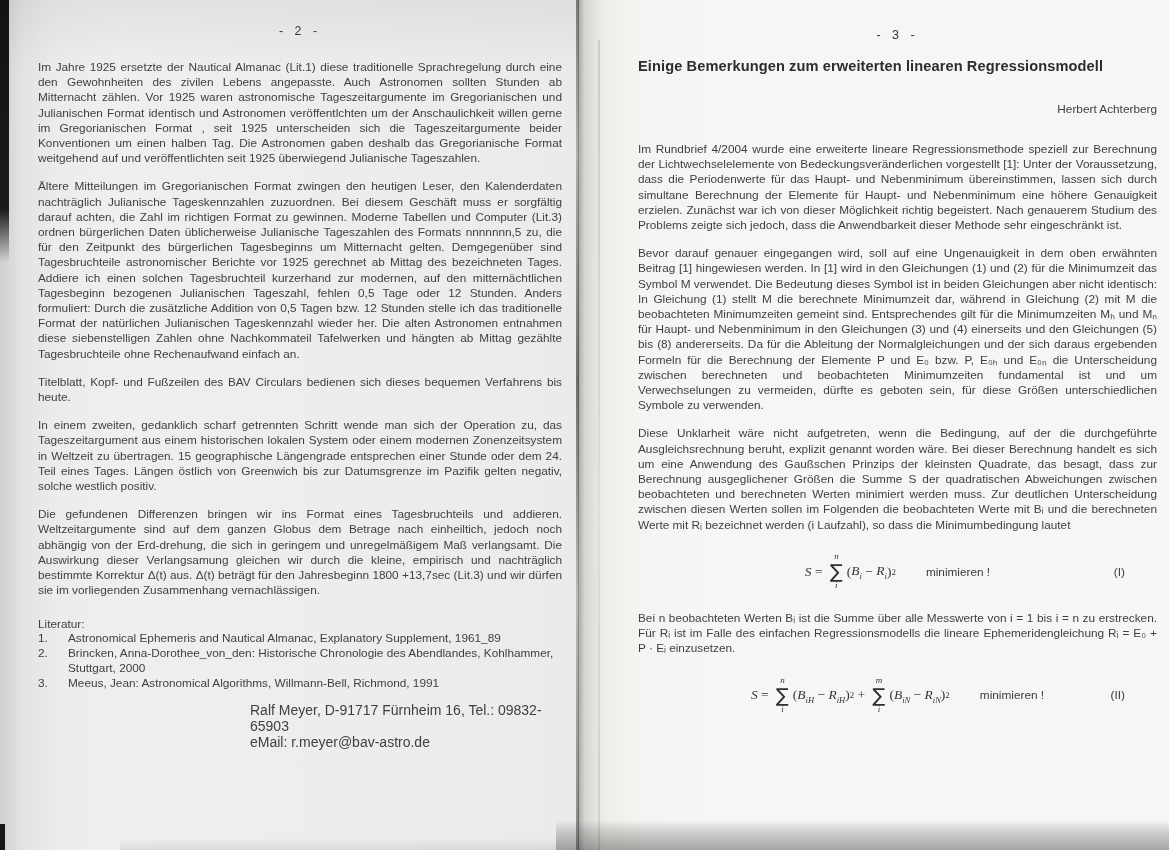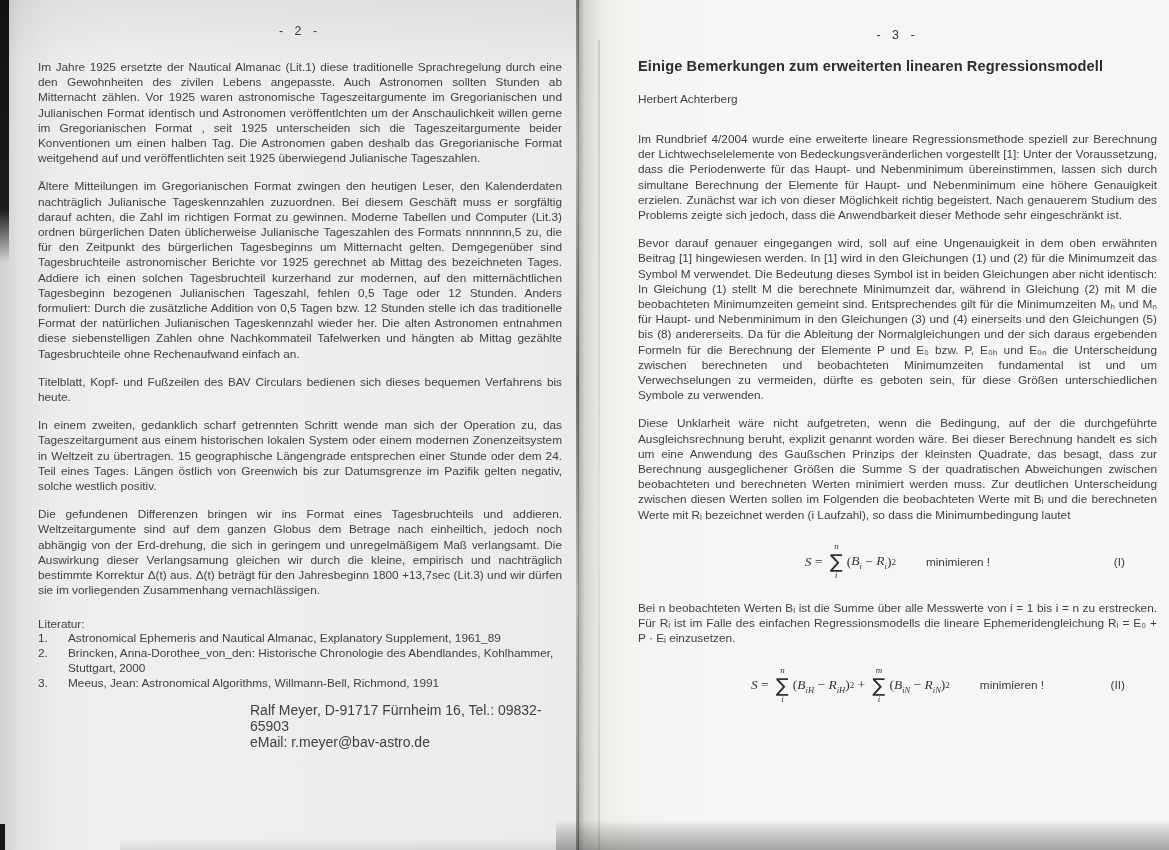--- a/index.html
+++ b/index.html
@@ -64,24 +64,24 @@
     text-align:center;font-size:12.5px;letter-spacing:4px;
     margin:0 0 22px 0;color:#353535;
   }
   .page-right .pagenum{margin-bottom:16px;}
   p.body{
     margin:0 0 13px 0;font-size:11.8px;line-height:15.2px;
     text-align:justify;
   }
   .article-title{
     font-size:14.6px;font-weight:bold;color:#2d2d2d;
-    margin:0 0 18px 0;letter-spacing:0.1px;
+    margin:0 0 28px 0;letter-spacing:0.1px;
   }
   .author{
-    text-align:left;font-size:11.8px;margin:0 0 26px 0;
+    text-align:right;font-size:11.8px;margin:0 0 26px 0;
   }
   .lit-heading{font-size:11.8px;margin:18px 0 0 0;}
   .ref-list{margin:0;padding:0;list-style:none;}
   .ref-row{
     display:grid;grid-template-columns:26px 1fr;column-gap:4px;
     font-size:11.8px;line-height:15.2px;margin:0;
   }
   .contact{
     margin:12px 0 0 212px;font-size:14px;line-height:15.6px;
   }

